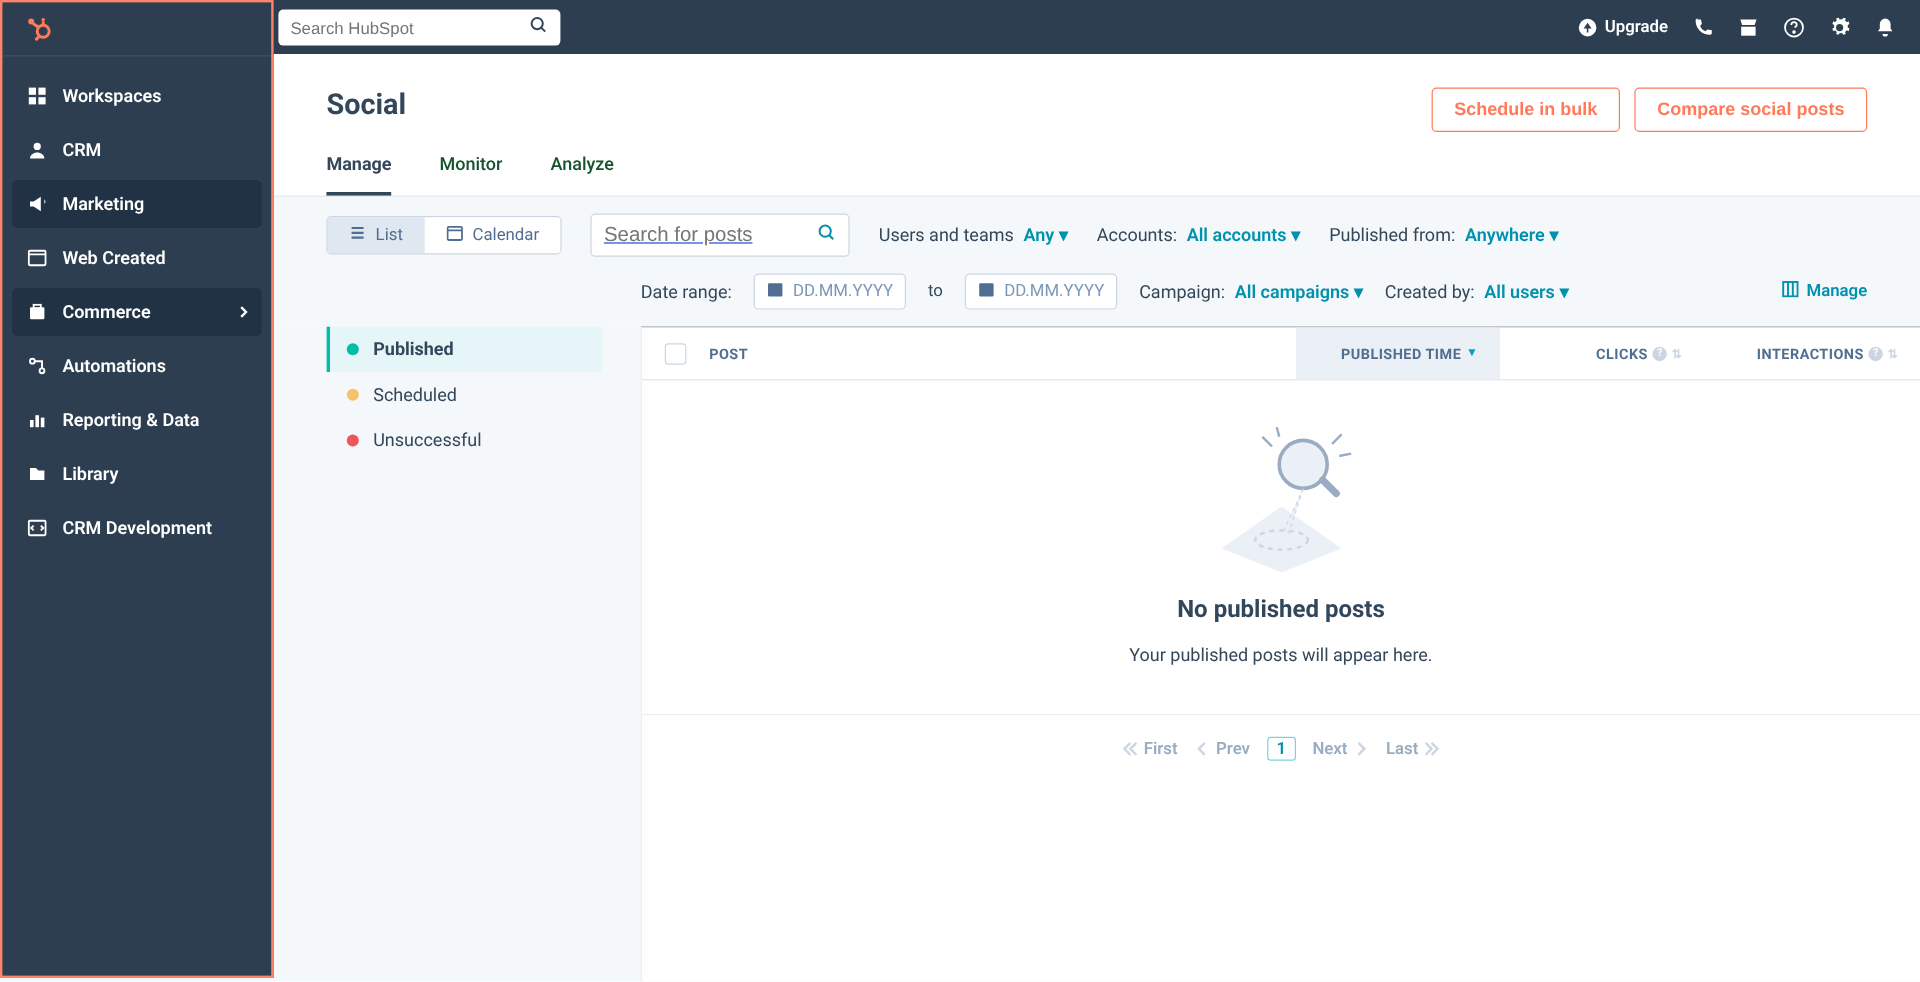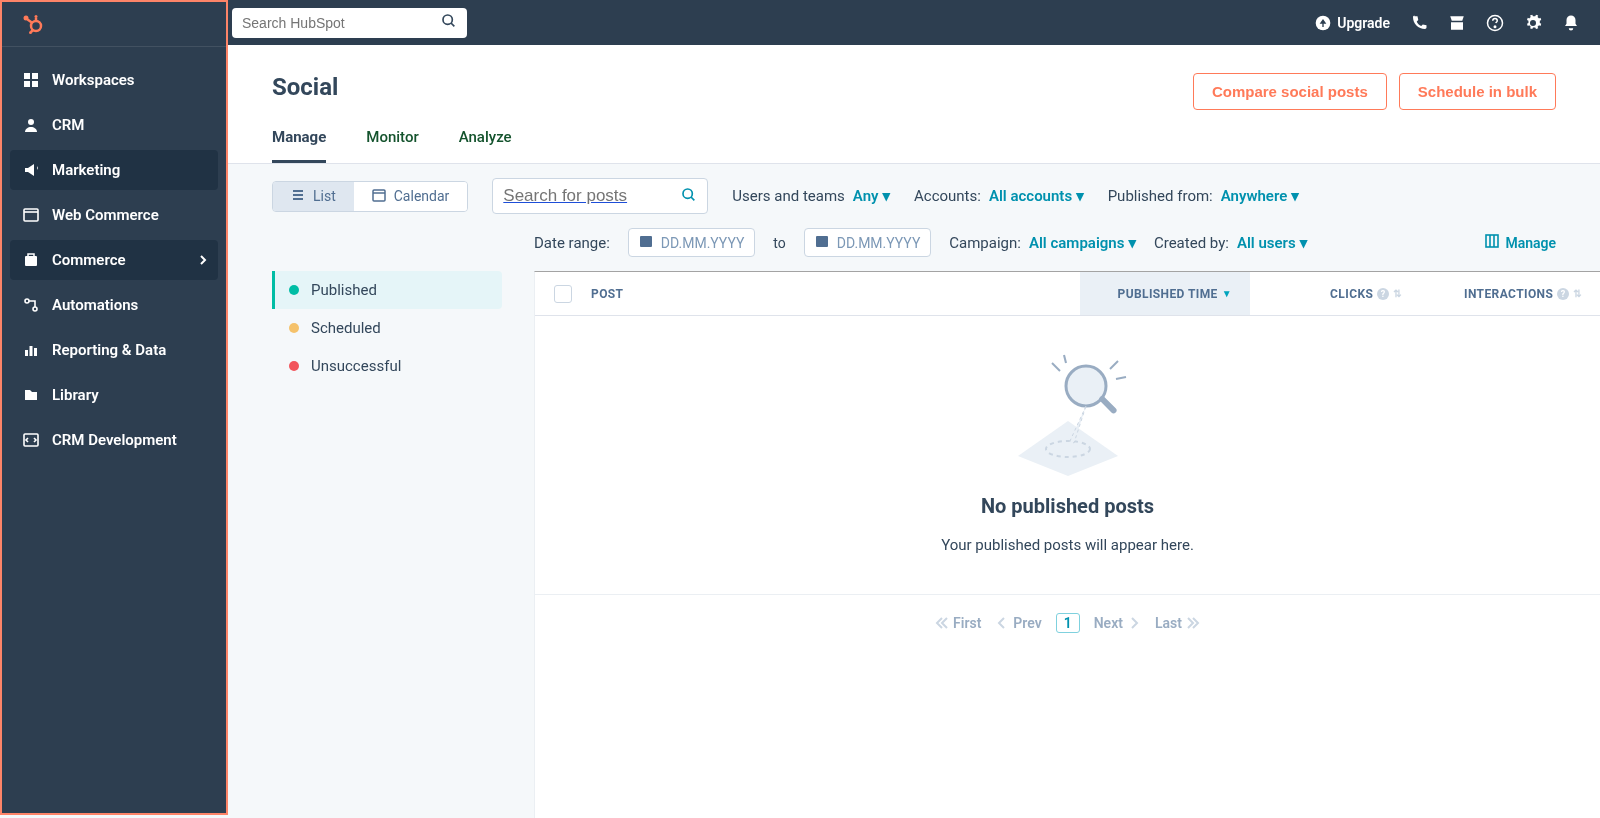--- a/index.html
+++ b/index.html
@@ -66,21 +66,21 @@
   .filter-val { color:#0091ae; font-weight:600; font-size:15px; display:flex; align-items:center; gap:4px; }
 
   .toolbar-row2 { display:flex; align-items:center; padding: 0px 44px 14px 44px; gap:18px; background:#f5f8fa; }
   .date-input { display:flex; align-items:center; gap:8px; border:1px solid #cbd6e2; border-radius:4px; background:#fff; padding:5px 10px; color:#7c98b6; font-size:14px; }
   .manage-link { margin-left:auto; color:#0091ae; font-weight:600; display:flex; align-items:center; gap:6px; }
 
   
   .content { display:flex; padding: 0 0 0 44px; flex:1; min-height:0; background:#f5f8fa; }
   .status-list { width:230px; padding-top:0; }
   .status-item { display:flex; align-items:center; gap:12px; height:38px; padding-left:14px; font-size:15px; color:#33475b; border-left:3px solid transparent; border-radius:0 4px 4px 0; }
-  .status-item.active { background:#e5f5f8; border-left-color:#00bda5; font-weight:400;text-align:center; }
+  .status-item.active { background:#e5f5f8; border-left-color:#00bda5; font-weight:700;text-align:center; }
   .dot { width:10px; height:10px; border-radius:50%; }
   .dot-green { background:#00bda5; }
   .dot-yellow { background:#f5c26b; }
   .dot-red { background:#f2545b; }
   .dot-gray { background:#cbd6e2; }
 
   .table-wrap { flex:1; margin-left:32px; min-width:0; background:#fff; border-left:1px solid #ebeff3; border-top:1px solid #a3a3a3; }
   .thead { display:flex; height:44px; align-items:center; border-bottom:1px solid #dfe3eb; background:#fff; }
   .th { font-size:12px; font-weight:700; letter-spacing:0.4px; color:#506e91; text-transform:uppercase; display:flex; align-items:center; gap:4px; }
   .th-check { width:56px; display:flex; justify-content:center; }
@@ -197,21 +197,21 @@
           </span>
         <span>Marketing</span>
       </div>
       <div class="nav-item">
         <span class="nav-icon">
             <svg width="16" height="16" viewBox="0 0 16 16" fill="none" stroke="#fff" stroke-width="1.6">
               <rect x="1" y="2" width="14" height="12" rx="1"></rect>
               <line x1="1" y1="5" x2="15" y2="5"></line>
             </svg>
           </span>
-        <span>Web Commerce</span>
+        <span>Web Created</span>
       </div>
       <div class="nav-item active">
         <span class="nav-icon">
             <svg width="16" height="16" viewBox="0 0 16 16" fill="#fff">
               <rect x="2" y="4" width="12" height="10" rx="1"></rect>
               <rect x="5" y="2" width="6" height="3" fill="none" stroke="#fff" stroke-width="1.5"></rect>
             </svg>
           </span>
         <span>Commerce</span>
         <span class="chev"><svg width="10" height="10" viewBox="0 0 10 10" fill="none" stroke="#fff" stroke-width="2">
@@ -255,22 +255,22 @@
           </span>
         <span>CRM Development</span>
       </div>
     </div>
   </div>
 
   <div class="main">
     <div class="page-head">
       <div class="page-title">Social</div>
       <div class="head-btns">
+        <button class="btn-outline">Schedule in bulk</button>
         <button class="btn-outline">Compare social posts</button>
-        <button class="btn-outline">Schedule in bulk</button>
       </div>
     </div>
 
     <div class="tabs">
       <div class="tab active">Manage</div>
       <div class="tab">Monitor</div>
       <div class="tab">Analyze</div>
     </div>
 
     <div class="toolbar-row1">

